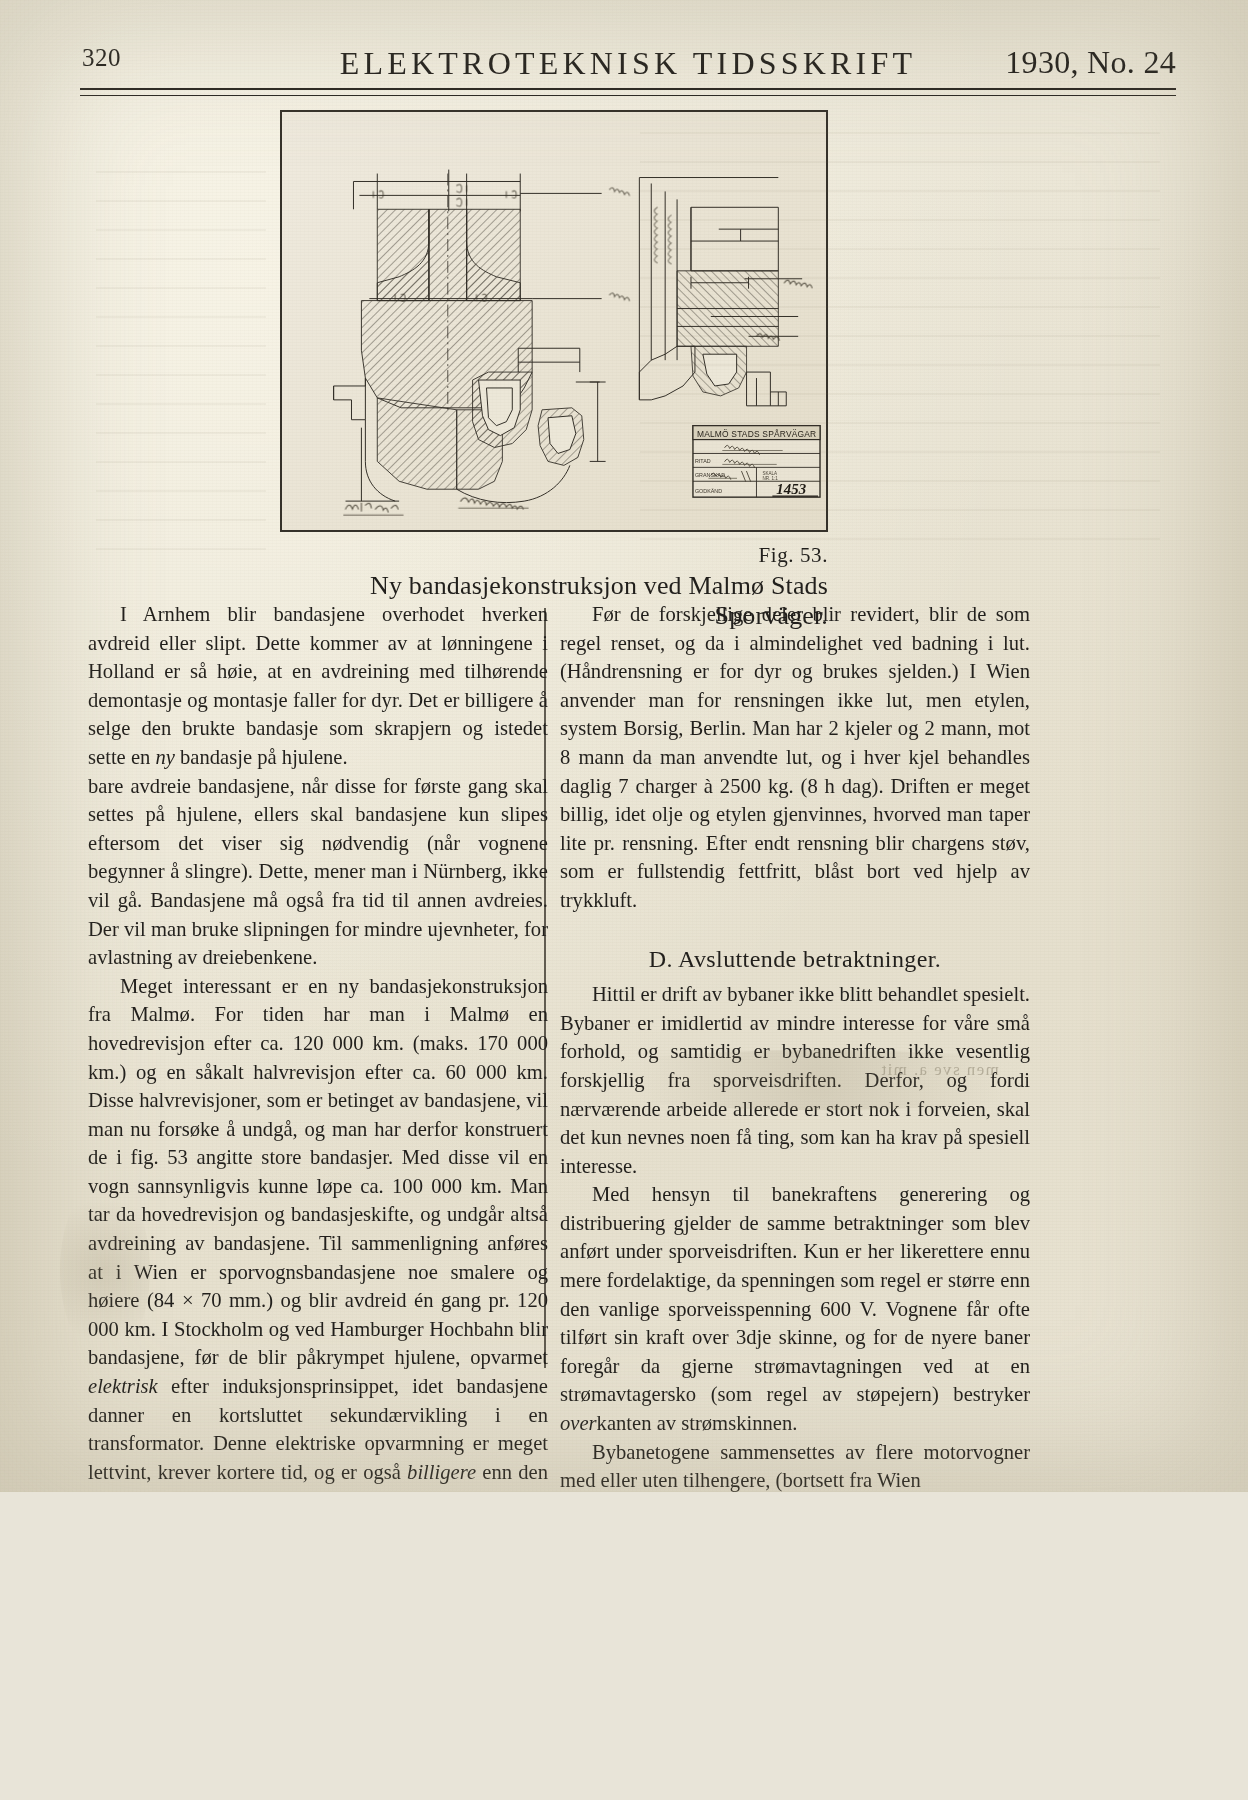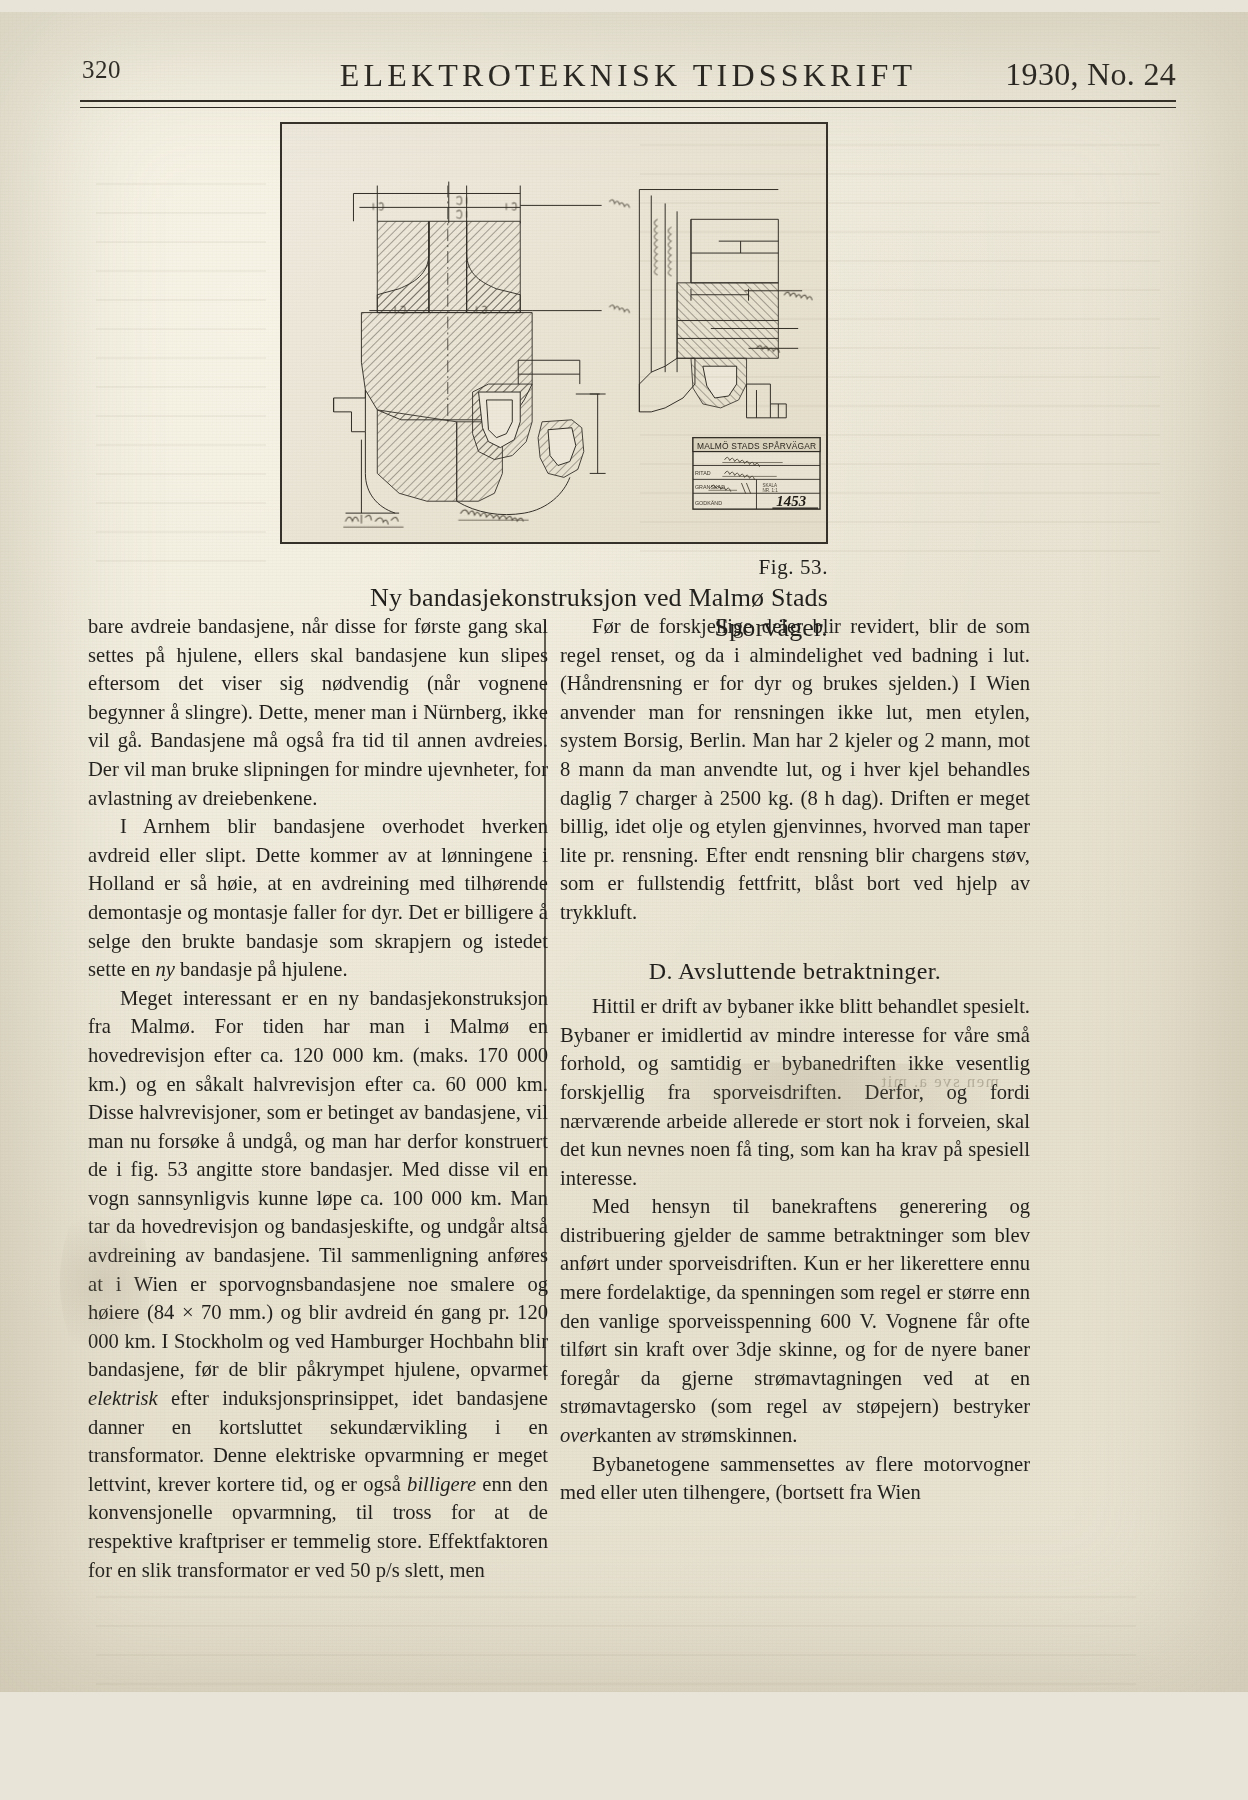--- a/index.html
+++ b/index.html
@@ -6,22 +6,22 @@
     margin: 0;
     padding: 0;
     background: #e8e4d8;
   }
   body {
     font-family: "Liberation Serif", "DejaVu Serif", serif;
   }
   #page {
     position: relative;
     width: 1248px;
-    height: 1680px;
-    margin: 12px auto;
+    height: 1492px;
+    margin: 0 auto;
     background:
       radial-gradient(ellipse at 20% 18%, rgba(255,252,240,0.55) 0%, rgba(255,252,240,0) 55%),
       radial-gradient(ellipse at 82% 72%, rgba(228,222,204,0.55) 0%, rgba(228,222,204,0) 60%),
       linear-gradient(160deg, #efebdd 0%, #eae5d5 40%, #e6e0ce 70%, #ece7d8 100%);
     overflow: hidden;
     color: #211f1c;
   }
   
   #grain {
     position: absolute;
@@ -355,22 +355,22 @@
     <div class="fig-caption">
       <div class="fig-num">Fig. 53.</div>
       <div class="fig-text">Ny bandasjekonstruksjon ved Malmø Stads Sporväger.</div>
     </div>
   </div>
 
   <div id="body-cols">
     <div id="col-divider"></div>
 
     <div class="col left" id="left-col">
+        <p class="para">I Arnhem blir bandasjene overhodet hverken avdreid eller slipt. Dette kommer av at lønningene i Holland er så høie, at en avdreining med tilhørende demontasje og montasje faller for dyr. Det er billigere å selge den brukte bandasje som skrapjern og istedet sette en <i>ny</i> bandasje på hjulene.</p>
         <p class="para noindent">bare avdreie bandasjene, når disse for første gang skal settes på hjulene, ellers skal bandasjene kun slipes eftersom det viser sig nødvendig (når vognene begynner å slingre). Dette, mener man i Nürnberg, ikke vil gå. Bandasjene må også fra tid til annen avdreies. Der vil man bruke slipningen for mindre ujevnheter, for avlastning av dreiebenkene.</p>
-        <p class="para">I Arnhem blir bandasjene overhodet hverken avdreid eller slipt. Dette kommer av at lønningene i Holland er så høie, at en avdreining med tilhørende demontasje og montasje faller for dyr. Det er billigere å selge den brukte bandasje som skrapjern og istedet sette en <i>ny</i> bandasje på hjulene.</p>
         <p class="para">Meget interessant er en ny bandasjekonstruksjon fra Malmø. For tiden har man i Malmø en hovedrevisjon efter ca. 120 000 km. (maks. 170 000 km.) og en såkalt halvrevisjon efter ca. 60 000 km. Disse halvrevisjoner, som er betinget av bandasjene, vil man nu forsøke å undgå, og man har derfor konstruert de i fig. 53 angitte store bandasjer. Med disse vil en vogn sannsynligvis kunne løpe ca. 100 000 km. Man tar da hovedrevisjon og bandasjeskifte, og undgår altså avdreining av bandasjene. Til sammenligning anføres at i Wien er sporvognsbandasjene noe smalere og høiere (84 × 70 mm.) og blir avdreid én gang pr. 120 000 km. I Stockholm og ved Hamburger Hochbahn blir bandasjene, før de blir påkrympet hjulene, opvarmet <i>elektrisk</i> efter induksjonsprinsippet, idet bandasjene danner en kortsluttet sekundærvikling i en transformator. Denne elektriske opvarmning er meget lettvint, krever kortere tid, og er også <i>billigere</i> enn den konvensjonelle opvarmning, til tross for at de respektive kraftpriser er temmelig store. Effektfaktoren for en slik transformator er ved 50 p/s slett, men</p>
       </div>
     <div class="col right" id="right-col">
         <p class="para">Før de forskjellige deler blir revidert, blir de som regel renset, og da i almindelighet ved badning i lut. (Håndrensning er for dyr og brukes sjelden.) I Wien anvender man for rensningen ikke lut, men etylen, system Borsig, Berlin. Man har 2 kjeler og 2 mann, mot 8 mann da man anvendte lut, og i hver kjel behandles daglig 7 charger à 2500 kg. (8 h dag). Driften er meget billig, idet olje og etylen gjenvinnes, hvorved man taper lite pr. rensning. Efter endt rensning blir chargens støv, som er fullstendig fettfritt, blåst bort ved hjelp av trykkluft.</p>
         <h2 class="section-heading">D.  Avsluttende betraktninger.</h2>
         <p class="para">Hittil er drift av bybaner ikke blitt behandlet spesielt. Bybaner er imidlertid av mindre interesse for våre små forhold, og samtidig er bybanedriften ikke vesentlig forskjellig fra sporveisdriften. Derfor, og fordi nærværende arbeide allerede er stort nok i forveien, skal det kun nevnes noen få ting, som kan ha krav på spesiell interesse.</p>
         <p class="para">Med hensyn til banekraftens generering og distribuering gjelder de samme betraktninger som blev anført under sporveisdriften. Kun er her likerettere ennu mere fordelaktige, da spenningen som regel er større enn den vanlige sporveisspenning 600 V. Vognene får ofte tilført sin kraft over 3dje skinne, og for de nyere baner foregår da gjerne strømavtagningen ved at en strømavtagersko (som regel av støpejern) bestryker <i>over</i>kanten av strømskinnen.</p>
         <p class="para">Bybanetogene sammensettes av flere motorvogner med eller uten tilhengere, (bortsett fra Wien</p>
       </div>
   </div>

